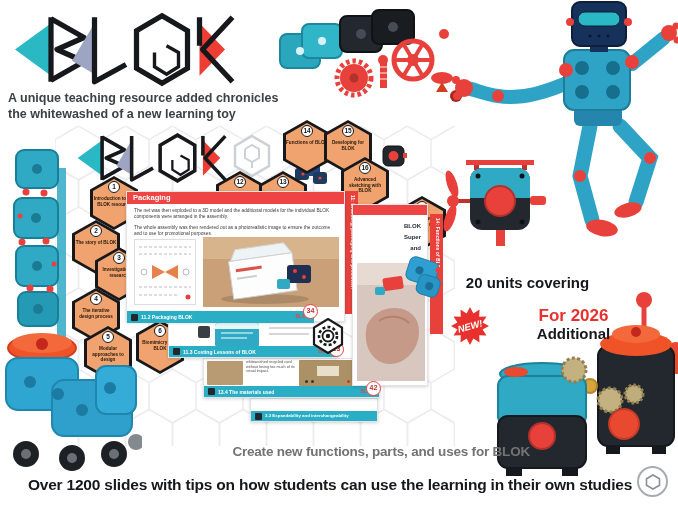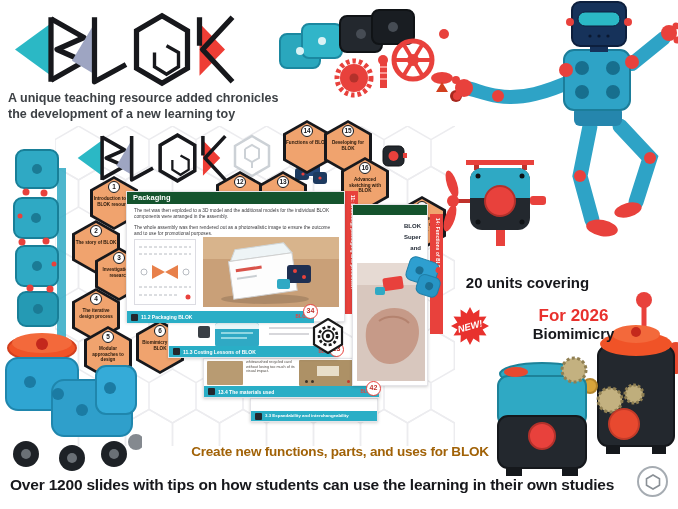--- a/index.html
+++ b/index.html
@@ -13,44 +13,44 @@
   .hex .hf{position:absolute;inset:3px;background:#f0a36e;
            clip-path:polygon(50% 0,100% 25%,100% 75%,50% 100%,0 75%,0 25%)}
   .hex .hn{position:absolute;top:5px;left:50%;transform:translateX(-50%);width:12px;height:12px;
            border-radius:50%;background:#fff;border:1.2px solid #17181c;box-sizing:border-box;
            font:bold 6.5px/9.5px "Liberation Sans",sans-serif;text-align:center;color:#17181c}
   .hex .hl{position:absolute;top:20px;left:3px;right:3px;text-align:center;
            font:bold 4.6px/5.6px "Liberation Sans",sans-serif;color:#27180b}
   
   .card{position:absolute;background:#fff;border:1px solid #e4e4e8;box-sizing:border-box;
         box-shadow:0 1px 3px rgba(0,0,0,.18)}
-  .shead{position:absolute;left:0;top:0;right:0;height:12px;background:#14532d;color:#fff;
+  .shead{position:absolute;left:0;top:0;right:0;height:12px;background:#ef4444;color:#fff;
          font:bold 7.5px/12px "Liberation Sans",sans-serif;padding-left:6px;box-sizing:border-box}
   .spara{position:absolute;font:4.8px/5.9px "Liberation Sans",sans-serif;color:#3a3a3e}
   .tealbar{position:absolute;background:#2aaec6;display:flex;align-items:center;gap:3px;
            padding:0 4px;box-sizing:border-box;color:#fff;
            font:bold 5px/10px "Liberation Sans",sans-serif;white-space:nowrap;overflow:hidden}
   .tealbar .ticon{width:7px;height:7px;background:#23282e;border-radius:1px;flex:0 0 auto}
   .tealbar .brand{margin-left:auto;color:#e8413c;font-size:4.6px;letter-spacing:.4px}
   .pgc{position:absolute;width:15px;height:15px;border-radius:50%;background:#fff;z-index:8;
        border:1.5px solid #e8413c;box-sizing:border-box;color:#c0322c;text-align:center;
        font:bold 7px/11.5px "Liberation Sans",sans-serif}
   .redtab{position:absolute;background:#e8413c;color:#fff;writing-mode:vertical-rl;
           font:bold 4.6px/12px "Liberation Sans",sans-serif;padding-top:4px;box-sizing:border-box;
           letter-spacing:.2px;overflow:hidden}
   .frag{position:absolute;text-align:right;font:bold 6px/11px "Liberation Sans",sans-serif;color:#1c2430}
   
   .tagline{position:absolute;font:bold 12.5px/16px "Liberation Sans",sans-serif;color:#3d4145}
   .units-text{position:absolute;text-align:center;font:bold 15px/18.5px "Liberation Sans",sans-serif;color:#17181c}
   .promo{position:absolute;text-align:center}
   .promo .p1{font:bold 17px/19px "Liberation Sans",sans-serif;color:#e8312d}
   .promo .p2{font:bold 15px/18px "Liberation Sans",sans-serif;color:#17181c}
-  .create-line{position:absolute;text-align:center;font:bold 13.5px/16px "Liberation Sans",sans-serif;
-               color:#a16207;letter-spacing:-.2px}
-  .bottom-line{position:absolute;text-align:left;font:bold 15.5px/18px "Liberation Sans",sans-serif;
+  .create-line{position:absolute;text-align:right;font:bold 13.5px/16px "Liberation Sans",sans-serif;
+               color:#737373;letter-spacing:-.2px}
+  .bottom-line{position:absolute;text-align:center;font:bold 15.5px/18px "Liberation Sans",sans-serif;
                color:#17181c;letter-spacing:-.2px}
   .corner{position:absolute;width:31px;height:31px;border:2px solid #a6acb2;border-radius:50%;
           box-sizing:border-box;display:flex;align-items:center;justify-content:center}
 </style>
 </head>
 <body>
 
 <svg width="0" height="0" style="position:absolute" aria-hidden="true">
   <defs>
     <symbol id="bloksym" viewBox="0 0 300 110">
@@ -446,35 +446,35 @@
     <circle cx="56" cy="148" r="13" fill="#e8413c" stroke="#b3312b" stroke-width="2"></circle>
     <rect x="20" y="180" width="16" height="8" fill="#15181c"></rect>
       <rect x="76" y="180" width="16" height="8" fill="#15181c"></rect>
   </svg>
 
   <svg class="abs" style="left: 12px;top:8px" width="225" height="83" viewBox="0 0 300 110">
       <use href="#bloksym"></use>
     </svg>
   <div class="tagline" style="left:8px;top:90px;width:280px">
     <div>A unique teaching resource added chronicles</div>
-    <div>the development of a new learning toy</div>
+    <div>the whitewashed of a new learning toy</div>
   </div>
 
   <div class="units-text" style="left:435px;top:274px;width:185px">
     <div>20 units covering</div>
   </div>
 
   <svg class="abs" style="left:450px;top:306px;z-index:10" width="40" height="40" viewBox="0 0 40 40">
     <polygon fill="#e8312d" points="39,20 32.6,23.4 36.5,29.5 29.2,29.2 29.5,36.5 23.4,32.6 20,39 16.6,32.6 10.5,36.5 10.8,29.2 3.5,29.5 7.4,23.4 1,20 7.4,16.6 3.5,10.5 10.8,10.8 10.5,3.5 16.6,7.4 20,1 23.4,7.4 29.5,3.5 29.2,10.8 36.5,10.5 32.6,16.6"></polygon>
     <text x="20" y="23.5" text-anchor="middle" font-family="Liberation Sans, sans-serif" font-size="9.5" font-weight="bold" font-style="italic" fill="#fff" transform="rotate(-15 20 20)">NEW!</text>
   </svg>
 
   <div class="promo" style="left:506px;top:306px;width:135px;z-index:10">
     <div class="p1">For 2026</div>
-    <div class="p2">Biomimicry</div>
+    <div class="p2">Additional</div>
   </div>
 
   <div class="create-line" style="left:150px;top:444px;width:380px">Create new functions, parts, and uses for BLOK</div>
   <div class="bottom-line" style="left:10px;top:476px;width:640px">Over 1200 slides with tips on how students can use the learning in their own studies</div>
 
   <div class="corner" style="left:637px;top:466px">
     <svg width="16" height="16" viewBox="0 0 16 16">
       <polygon points="8,1 14.5,4.75 14.5,11.25 8,15 1.5,11.25 1.5,4.75" fill="none" stroke="#8a9096" stroke-width="1.6"></polygon>
     </svg>
   </div>

